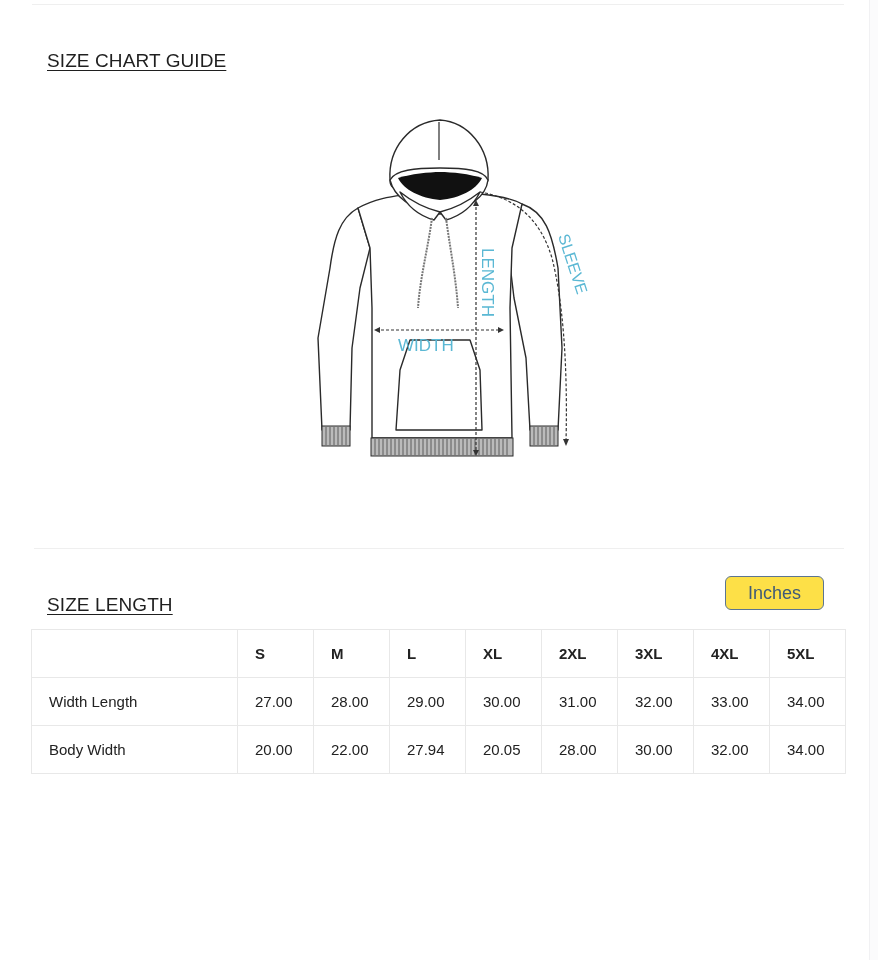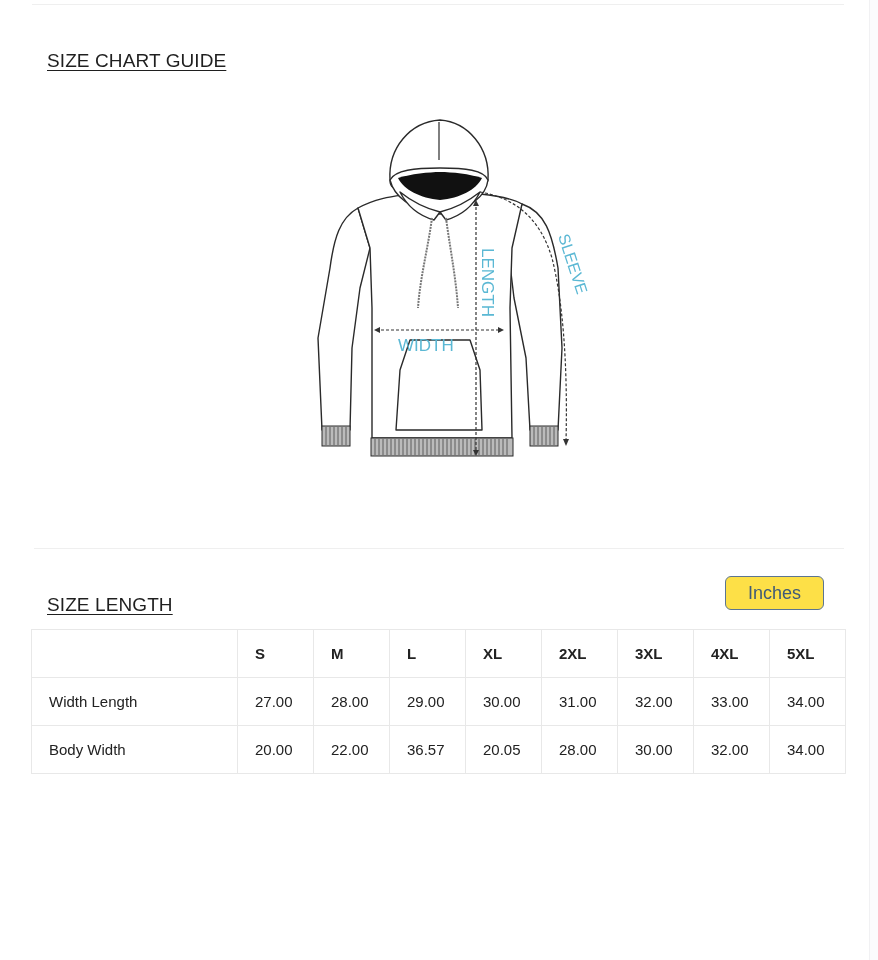--- a/index.html
+++ b/index.html
@@ -213,21 +213,21 @@
       <td>30.00</td>
       <td>31.00</td>
       <td>32.00</td>
       <td>33.00</td>
       <td>34.00</td>
     </tr>
     <tr>
       <td class="label">Body Width</td>
       <td>20.00</td>
       <td>22.00</td>
-      <td>36.57</td>
+      <td>27.94</td>
       <td>20.05</td>
       <td>28.00</td>
       <td>30.00</td>
       <td>32.00</td>
       <td>34.00</td>
     </tr>
   </tbody>
 </table>
 
 </body></html>

